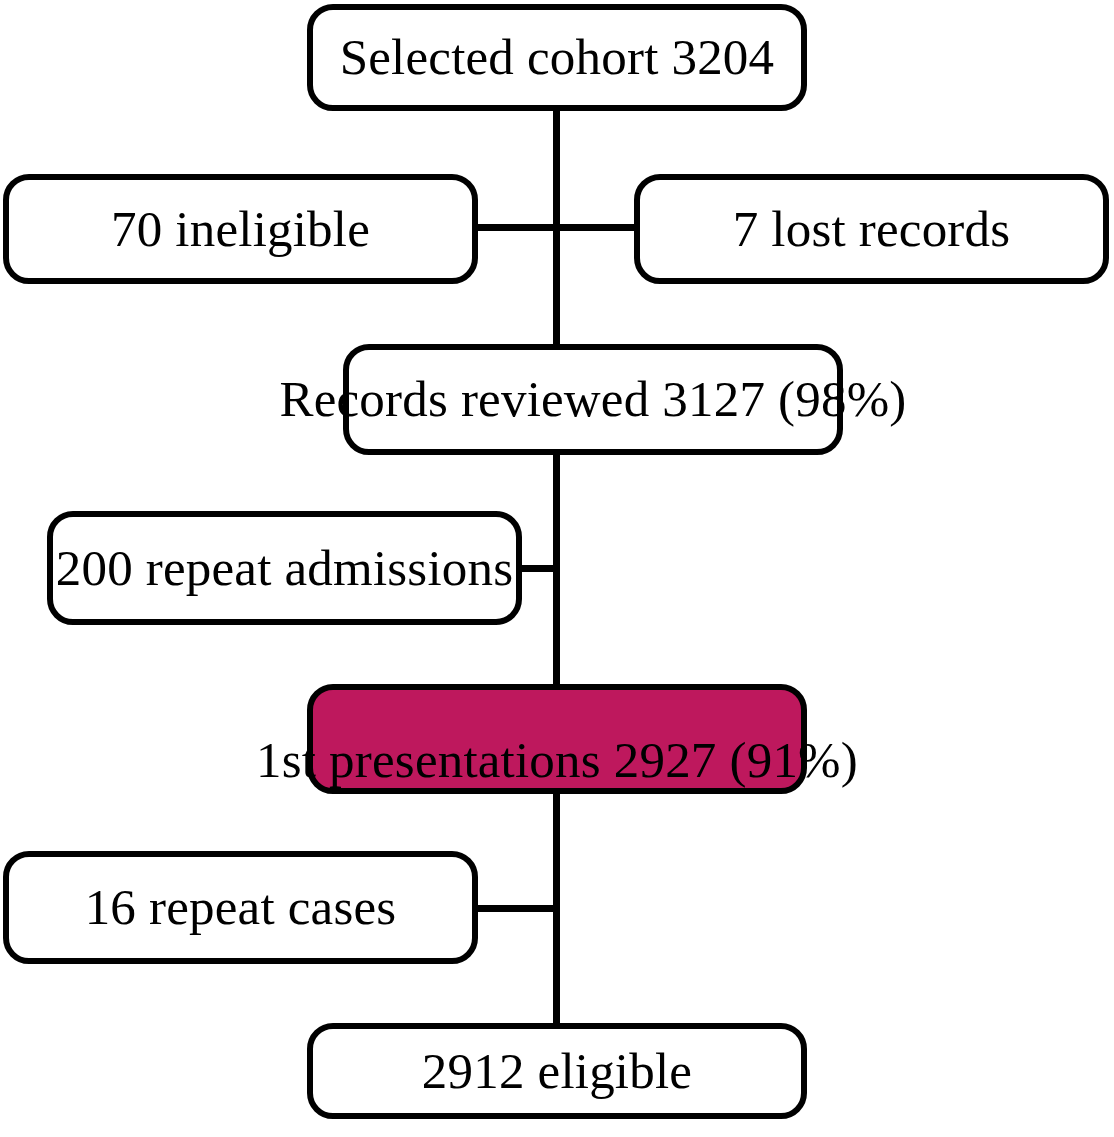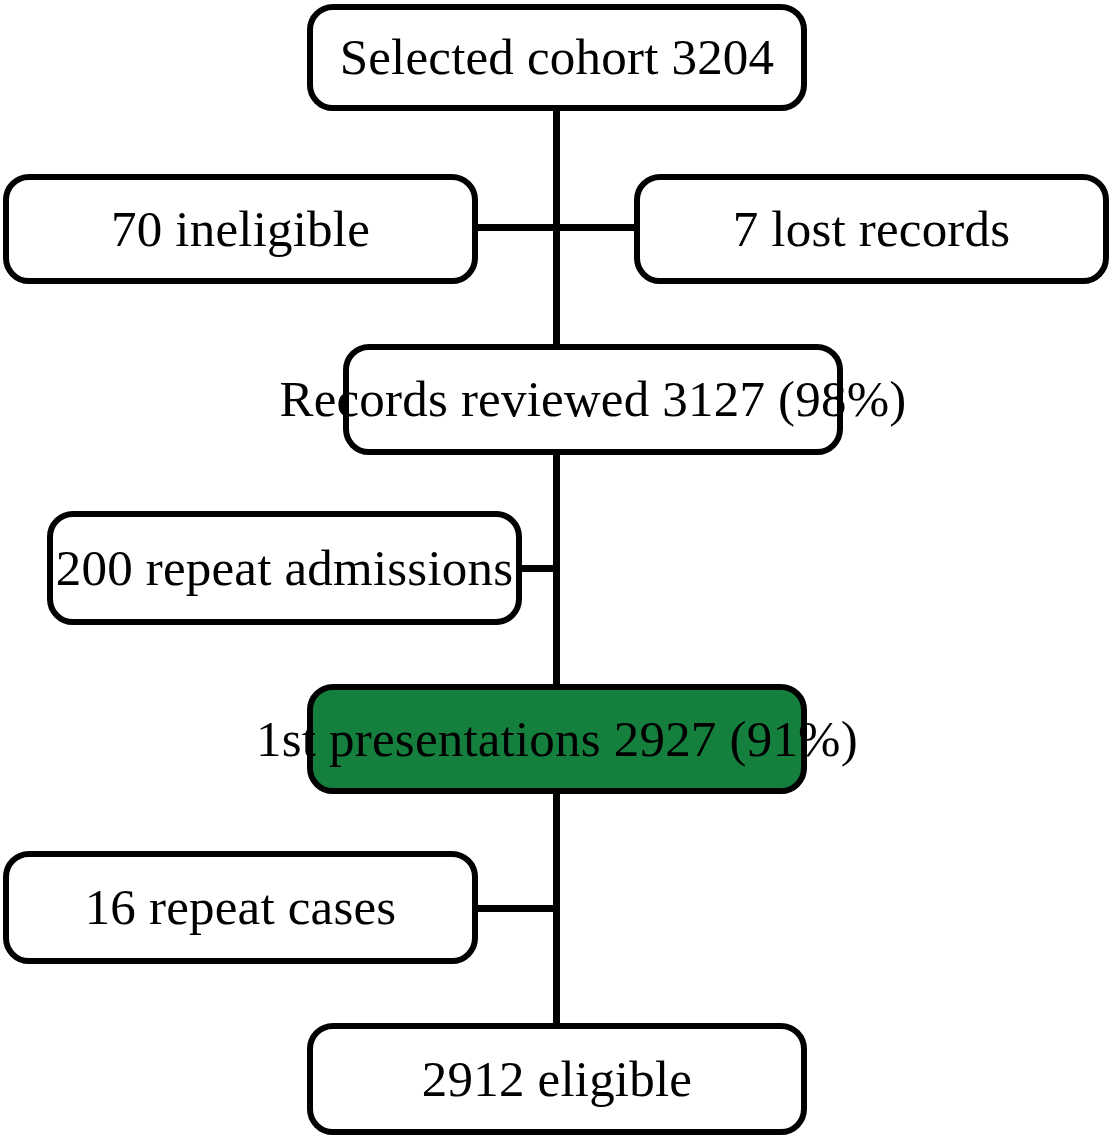--- a/index.html
+++ b/index.html
@@ -61,22 +61,22 @@
     </div>
     <div class="node" style="left: 634px; top: 174px; width: 475px; height: 110px; border-color: rgb(0, 0, 0); background: rgb(255, 255, 255);">
       <span class="label">7 lost records</span>
     </div>
     <div class="node" style="left: 307px; top: 344px; width: 500px; height: 111px; border-color: rgb(0, 0, 0); background: rgb(255, 255, 255); margin-left: 36px;">
       <span class="label">Records reviewed 3127 (98%)</span>
     </div>
     <div class="node" style="left: 3px; top: 511px; width: 475px; height: 114px; border-color: rgb(0, 0, 0); background: rgb(255, 255, 255); margin-left: 44px;">
       <span class="label">200 repeat admissions</span>
     </div>
-    <div class="node" style="left: 307px; top: 684px; width: 500px; height: 110px; border-color: rgb(0, 0, 0); background: #15803d;">
+    <div class="node" style="left: 307px; top: 684px; width: 500px; height: 110px; border-color: rgb(0, 0, 0); background: #be185d; align-items: flex-end;">
       <span class="label">1st presentations 2927 (91%)</span>
     </div>
     <div class="node" style="left: 3px; top: 851px; width: 475px; height: 113px; border-color: rgb(0, 0, 0); background: rgb(255, 255, 255);">
       <span class="label">16 repeat cases</span>
     </div>
-    <div class="node" style="left: 307px; top: 1023px; width: 500px; height: 112px; border-color: rgb(0, 0, 0); background: rgb(255, 255, 255);">
+    <div class="node" style="left: 307px; top: 1023px; width: 500px; height: 96px; border-color: rgb(0, 0, 0); background: rgb(255, 255, 255);">
       <span class="label">2912 eligible</span>
     </div>
   </div>
 
 </body></html>

